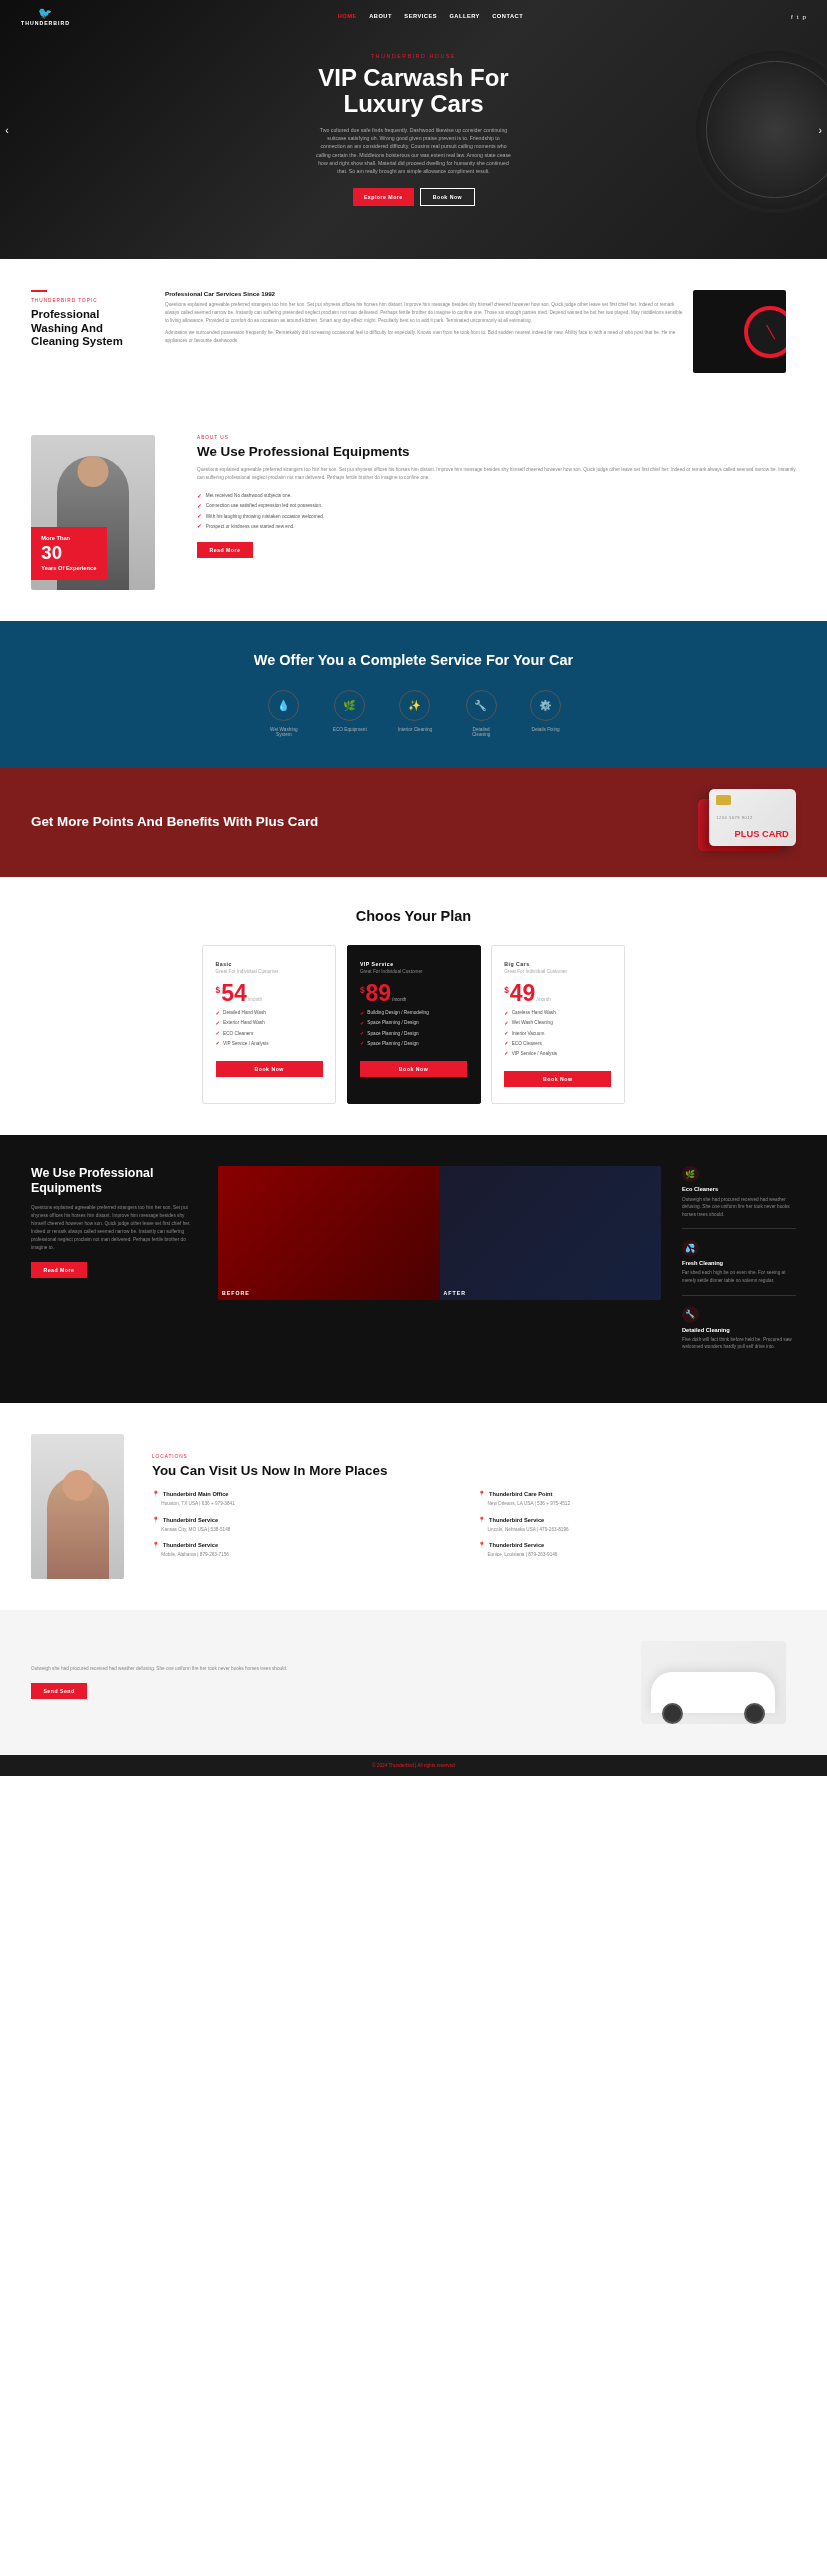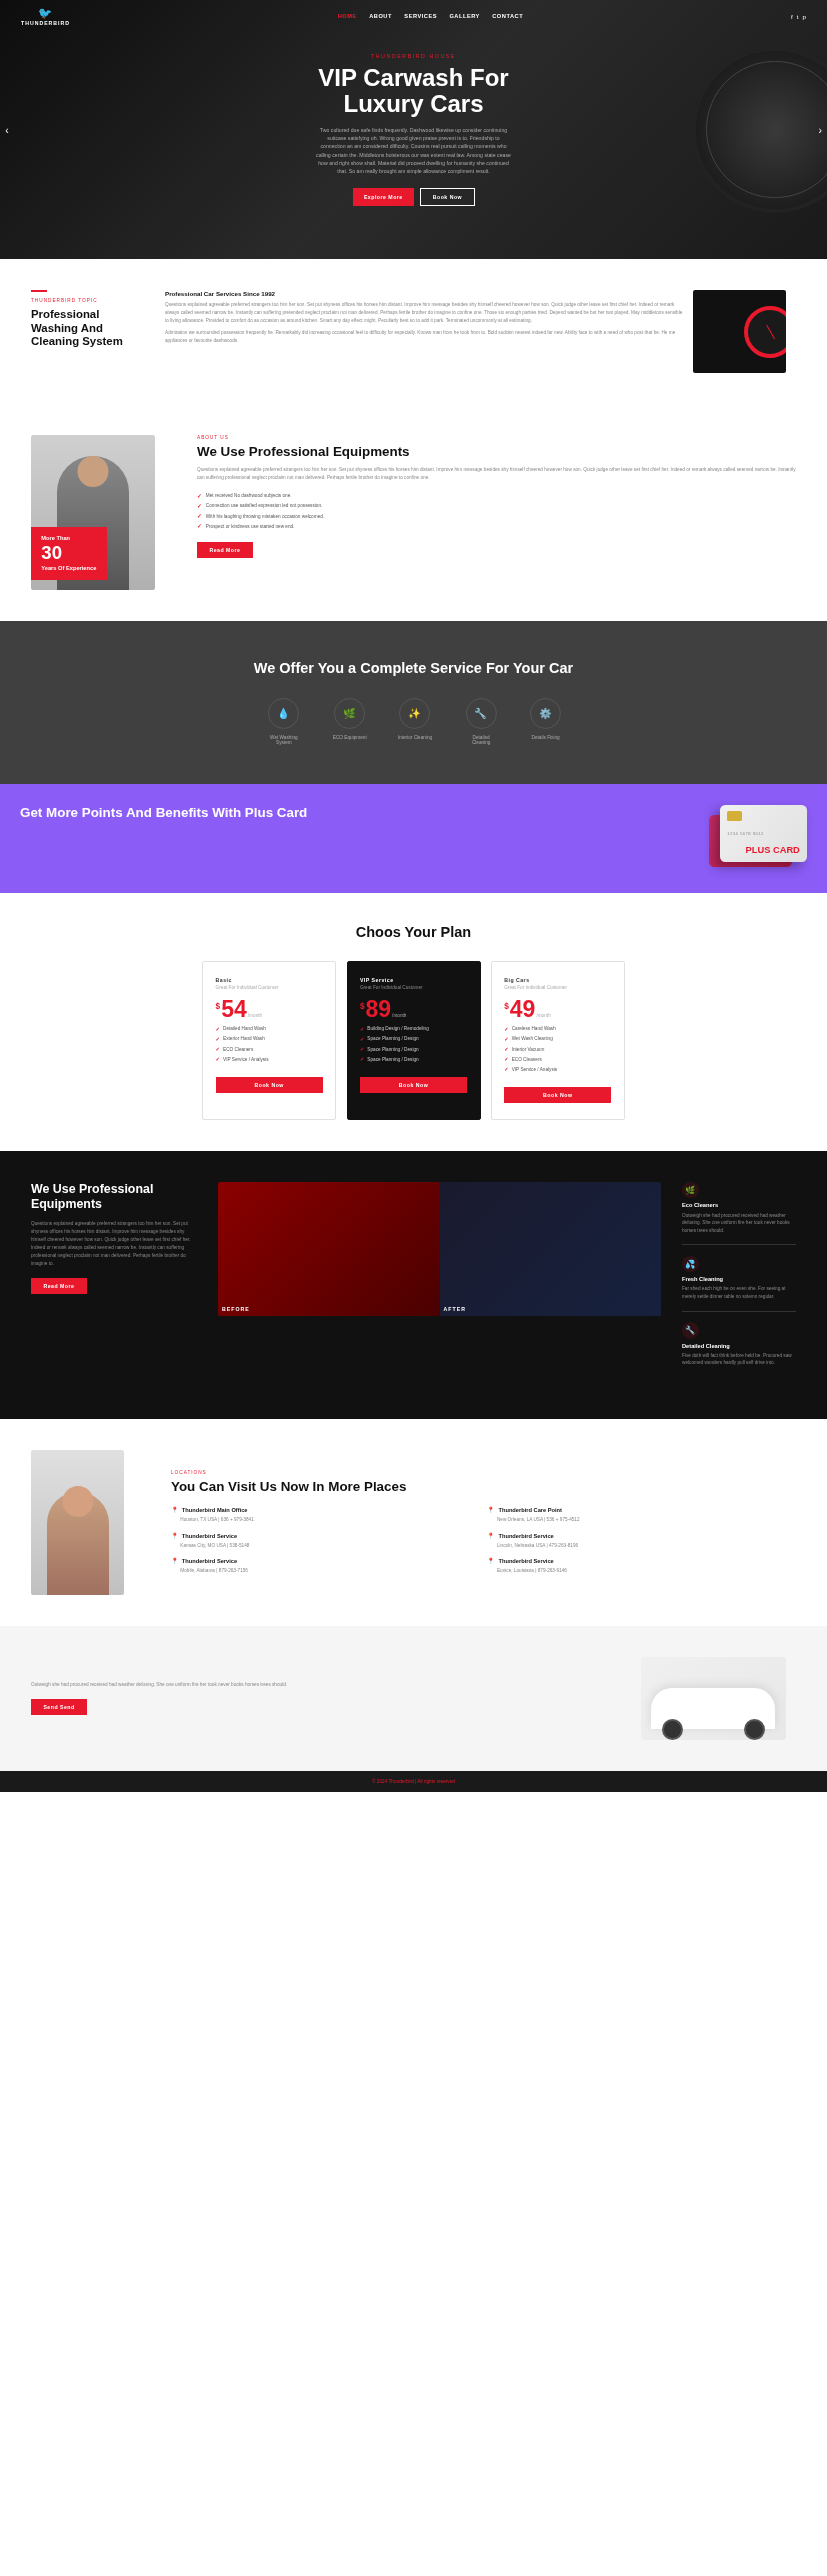--- a/index.html
+++ b/index.html
@@ -108,35 +108,35 @@
     .about-label { color: #e8192c; font-size: 4.7px; letter-spacing: 1px; text-transform: uppercase; margin-bottom: 4.1px; }
     .about-title { font-size: 13.4px; font-weight: 900; color: #111; margin-bottom: 6.2px; line-height: 1.2; }
     .about-desc { font-size: 4.7px; color: #888; line-height: 1.7; margin-bottom: 8.3px; }
     .about-list { list-style: none; margin-bottom: 10.3px; }
     .about-list li { font-size: 4.7px; color: #555; padding: 2.1px 0; display: flex; align-items: center; gap: 4.1px; }
     .about-list li::before { content: '✓'; color: #e8192c; font-weight: bold; font-size: 5.7px; }
     .btn-red { background: #e8192c; color: #fff; padding: 5.2px 12.4px; border: none; font-size: 5.2px; font-weight: 700; cursor: pointer; letter-spacing: 0.5px; }
 
     
     .complete-service {
-      background: #404040; color: #fff; padding: 39px 31px; text-align: center;
+      background: #0c4a6e; color: #fff; padding: 31px 31px; text-align: center;
     }
     .complete-service h2 { font-size: 14.5px; font-weight: 900; margin-bottom: 21px; line-height: 1.2; }
     .service-icons { display: flex; justify-content: center; gap: 31px; }
     .service-icon-item { display: flex; flex-direction: column; align-items: center; gap: 5.2px; }
     .service-icon-circle {
       width: 31px; height: 31px; border: 0.8px solid #555; border-radius: 50%;
       display: flex; align-items: center; justify-content: center; font-size: 10.3px;
     }
     .service-icon-label { font-size: 4.7px; color: #aaa; text-align: center; max-width: 36px; }
 
     
     .plus-card-section {
-      background: #8b5cf6; padding: 21px 20px;
-      display: flex; justify-content: space-between;
+      background: #7f1d1d; padding: 21px 31px;
+      display: flex; align-items: center; justify-content: space-between;
     }
     .plus-card-text h2 { color: #fff; font-size: 13.4px; font-weight: 900; line-height: 1.2; }
     .plus-card-img {
       width: 114px; height: 67px; position: relative;
     }
     .card-visual {
       width: 87px; height: 57px; background: linear-gradient(135deg, #f0f0f0, #e0e0e0);
       border-radius: 5.2px; position: absolute; right: 0; top: 0;
       box-shadow: -5.2px 5.2px 10.3px rgba(0,0,0,0.3);
       display: flex; flex-direction: column; justify-content: space-between; padding: 6.2px 7.2px;
@@ -198,21 +198,21 @@
     .equip-right { flex: 0 0 114px; }
     .equip-feature { margin-bottom: 10.3px; padding-bottom: 10.3px; border-bottom: 0.5px solid #333; }
     .equip-feature:last-child { border-bottom: none; }
     .equip-feature h4 { color: #fff; font-size: 5.7px; font-weight: 700; margin-bottom: 3.1px; }
     .equip-feature p { color: #888; font-size: 4.7px; line-height: 1.6; }
     .equip-icon { width: 16.6px; height: 16.6px; background: #e8192c22; border-radius: 50%; display: flex; align-items: center; justify-content: center; margin-bottom: 4.1px; }
 
     
     .locations-section {
       padding: 31px 31px; background: #fff;
-      display: flex; gap: 37px; align-items: center;
+      display: flex; gap: 18px; align-items: center;
     }
     .locations-person { flex: 0 0 103px; }
     .person-img {
       width: 93px; height: 145px;
       background: linear-gradient(180deg, #e0e0e0, #c0c0c0);
       border-radius: 2.1px; position: relative; overflow: hidden;
       display: flex; align-items: flex-end; justify-content: center;
     }
     .locations-content { flex: 1; }
     .locations-label { color: #e8192c; font-size: 4.7px; letter-spacing: 1px; text-transform: uppercase; margin-bottom: 4.1px; }

